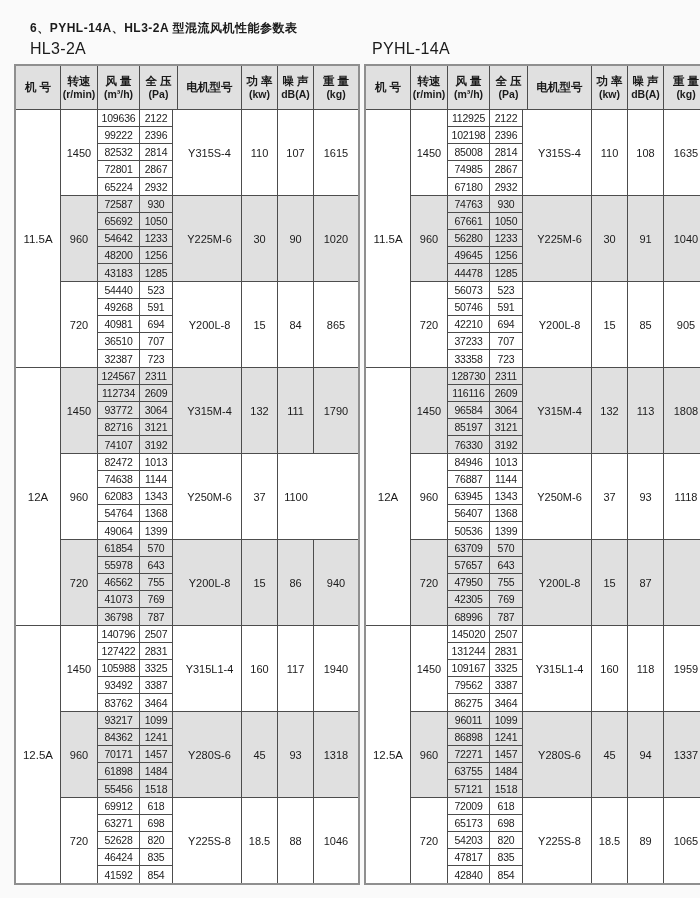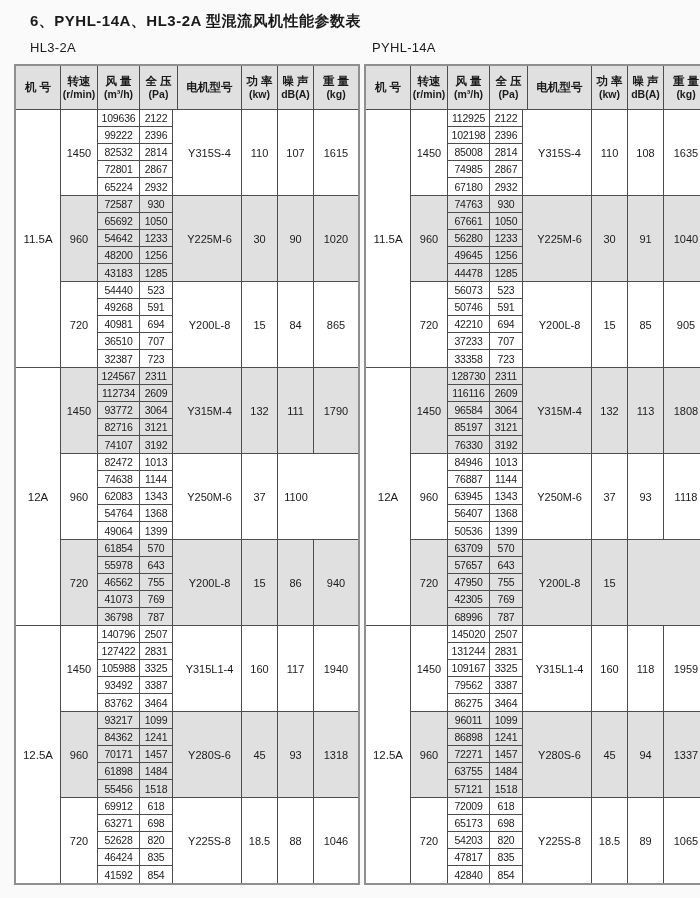--- a/index.html
+++ b/index.html
@@ -12,24 +12,24 @@
   *{box-sizing:border-box;margin:0;padding:0;}
   html,body{width:700px;height:898px;}
   body{
     position:relative;
     background:var(--pagebg);
     font-family:"Liberation Sans","DejaVu Sans",sans-serif;
     color:var(--ink);
     overflow:hidden;
   }
   .page-title{
-    position:absolute;top:12px;left:30px;
-    font-size:15px;font-weight:bold;letter-spacing:.5px;
-  }
-  .table-label{position:absolute;top:40px;font-size:13px;letter-spacing:.3px;}
+    position:absolute;top:20px;left:30px;
+    font-size:12px;font-weight:bold;letter-spacing:.5px;
+  }
+  .table-label{position:absolute;top:40px;font-size:16px;letter-spacing:.3px;}
   .table-label.left{left:30px;}
   .table-label.right{left:372px;}
   .tables-wrap{
     position:absolute;top:64px;left:14px;
     display:flex;gap:4px;
   }
   .fan-table{
     width:346px;
     border:2px solid var(--outer);
     background:#fff;
@@ -694,20 +694,21 @@
                   <div class="gapcell"></div>
                 </div>
                 <div class="sub-row">
                   <div class="flow">68996</div>
                   <div class="pressure">787</div>
                   <div class="gapcell"></div>
                 </div>
               </div>
               <div class="cell motor">Y200L-8</div>
               <div class="cell power">15</div>
+              <div class="cell noise">87</div>
             </div>
           </div>
         </div>
         <div class="machine-row">
           <div class="machine-cell">12.5A</div>
           <div class="groups-col">
             <div class="group-row">
               <div class="cell speed">1450</div>
               <div class="strip">
                 <div class="sub-row">

